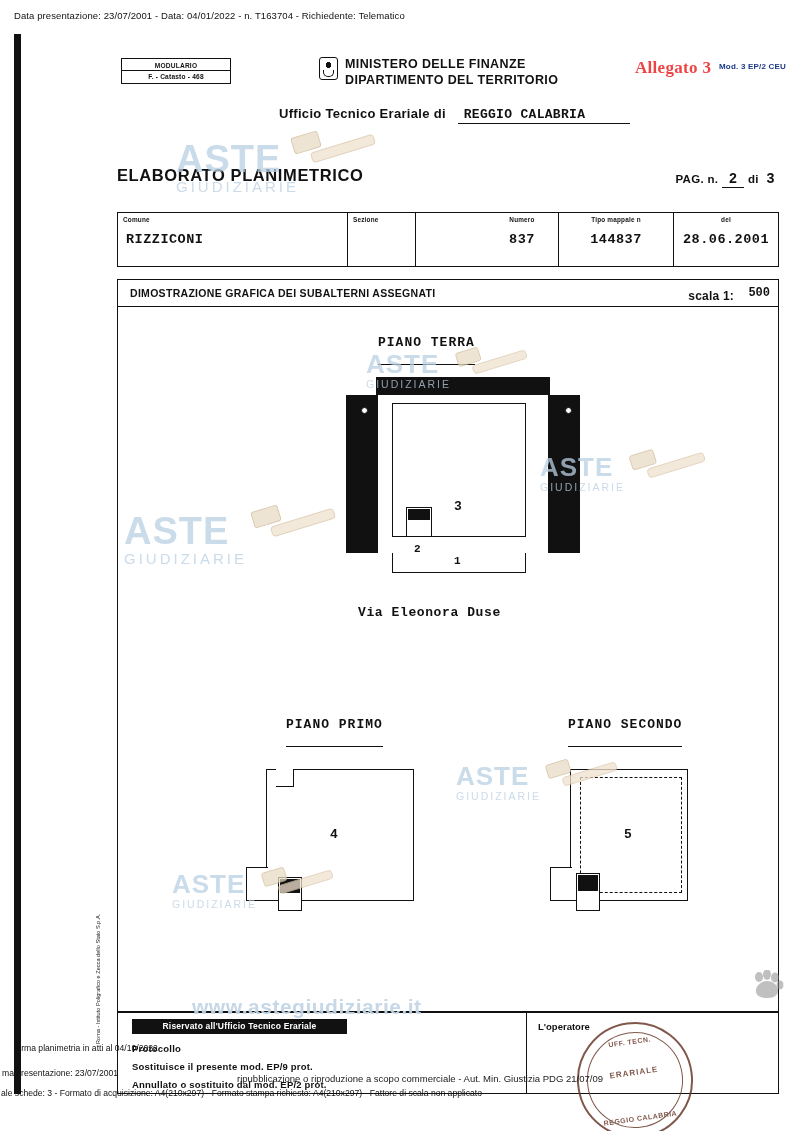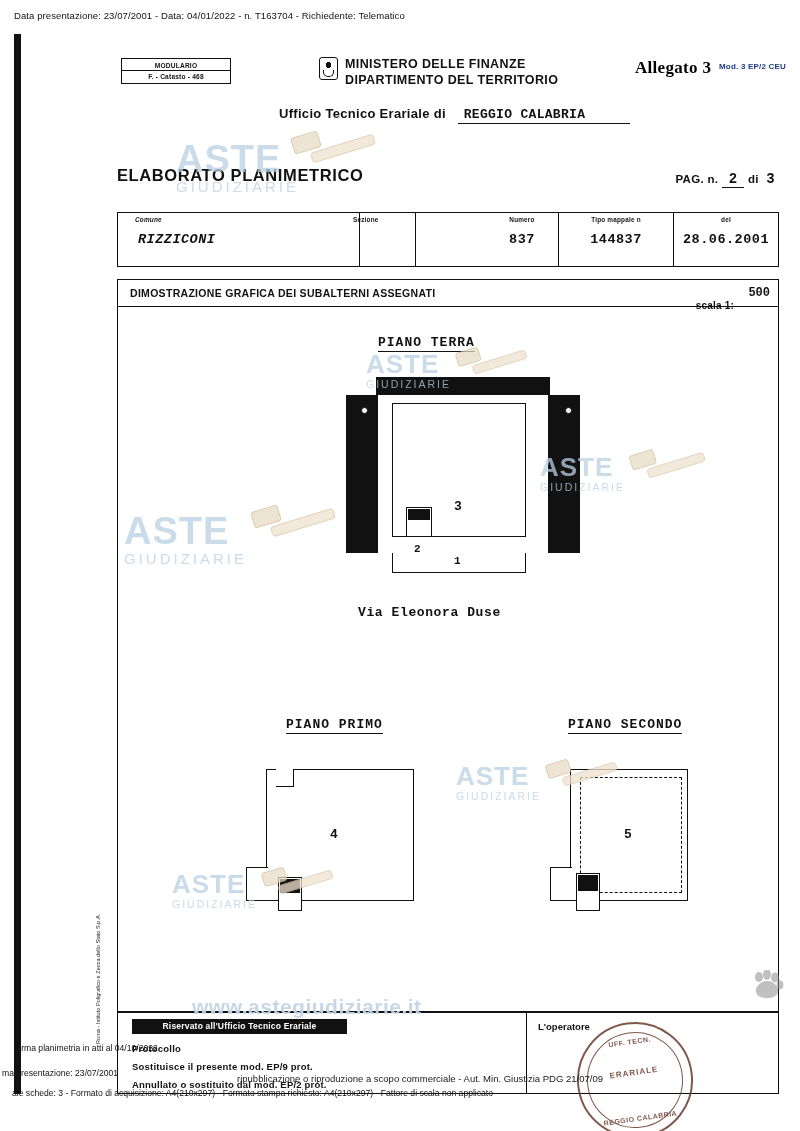--- a/index.html
+++ b/index.html
@@ -53,21 +53,21 @@
   }
   .ministero .stemma:after{
     content:"";position:absolute;left:3px;top:12px;width:9px;height:6px;
     border:1.2px solid #111;border-top:none;border-radius:0 0 5px 5px;
   }
   .ministero .t1{margin-left:24px;}
   .ministero .t2{margin-left:24px;}
 
   .allegato{
     position:absolute;left:614px;top:24px;
-    font-size:17px;font-weight:bold;color:#000000;
+    font-size:17px;font-weight:bold;color:#ef4444;
     font-family:"Liberation Serif", serif;
     letter-spacing:.3px;
   }
   .codeblue{
     position:absolute;left:698px;top:28px;
     font-size:8px;font-weight:bold;color:#1b3a86;letter-spacing:.2px;
   }
 
   .ufficio{
     position:absolute;left:258px;top:72px;
@@ -103,30 +103,30 @@
   .tbl .val{
     font-family:"Liberation Mono", monospace;
     font-size:13.5px;font-weight:bold;letter-spacing:.5px;
     text-align:center;margin-top:9px;
   }
   .tbl .val.left{text-align:left;padding-left:8px;}
 
   
   .dimo{position:absolute;left:96px;top:245px;width:662px;height:28px;border:1.4px solid #111;box-sizing:border-box;text-align:center;}
   .dimo .t{position:absolute;left:12px;top:7px;font-size:10.5px;font-weight:bold;letter-spacing:.3px;}
-  .dimo .s{position:absolute;right:44px;top:20px;font-size:10px;font-weight:bold;letter-spacing:.2px;}
+  .dimo .s{position:absolute;right:44px;top:9px;font-size:12px;font-weight:bold;letter-spacing:.2px;}
   .dimo .sv{position:absolute;right:8px;top:6px;font-family:"Liberation Mono", monospace;font-size:12px;font-weight:bold;}
 
   
   .frame{position:absolute;left:96px;top:273px;width:662px;height:705px;border:1.4px solid #111;border-top:none;box-sizing:border-box;}
 
   .cap{
     position:absolute;font-family:"Liberation Mono", monospace;
     font-weight:bold;font-size:13px;letter-spacing:1px;
-    border-bottom:1.4px solid #111;padding-bottom:1px;
+    border-bottom:1.4px solid #111;padding-bottom:14px;
   }
 
   .street{
     position:absolute;font-family:"Liberation Mono", monospace;
     font-weight:bold;font-size:13px;letter-spacing:.6px;
   }
   .blk{position:absolute;background:#111;}
   .thin{position:absolute;border:1.4px solid #111;box-sizing:border-box;background:#fff;}
   .numlbl{position:absolute;font-family:"Liberation Mono", monospace;font-weight:bold;font-size:13px;}
   .numlbl.small{font-size:11px;}
@@ -237,21 +237,21 @@
     <div class="elaborato">ELABORATO PLANIMETRICO</div>
 
     <div class="pagline">
       <span>PAG. n.</span>
       <span class="num">2</span>
       <span>di</span>
       <span class="num2">3</span>
     </div>
 
     <div class="tbl">
-      <div class="cell" style="left:12px;width:230px;font-style:italic;">
+      <div class="cell" style="left:0;width:230px;">
         <div class="lbl">Comune</div>
         <div class="val left">RIZZICONI</div>
       </div>
       <div class="cell" style="left:230px;width:68px;">
         <div class="lbl">Sezione</div>
         <div class="val"></div>
       </div>
       <div class="cell" style="left:368px;width:73px;">
         <div class="lbl c">Numero</div>
         <div class="val">837</div>
@@ -389,21 +389,21 @@
         <div class="head"></div>
     </div>
     <div class="big">ASTE</div>
     <div class="sm">GIUDIZIARIE</div>
   </div>
 
   <div class="wmurl">www.astegiudiziarie.it</div>
 
   <div class="footleft" style="top:1043px;">forma planimetria in atti al 04/10/2022</div>
   <div class="footleft" style="top:1068px;left:2px;">ma presentazione: 23/07/2001</div>
-  <div class="footleft" style="top:1088px;left:12px;">ale schede: 3 - Formato di acquisizione: A4(210x297) - Formato stampa richiesto: A4(210x297) - Fattore di scala non applicato</div>
+  <div class="footleft" style="top:1088px;left:1px;">ale schede: 3 - Formato di acquisizione: A4(210x297) - Formato stampa richiesto: A4(210x297) - Fattore di scala non applicato</div>
 
   <div class="disc">
     <div>ripubblicazione o riproduzione a scopo commerciale - Aut. Min. Giustizia PDG 21/07/09</div>
   </div>
 
   <svg class="paw" viewBox="0 0 34 30">
     <ellipse cx="9" cy="7" rx="4" ry="5" fill="#8d8d8d"></ellipse>
     <ellipse cx="17" cy="4.5" rx="4" ry="5.2" fill="#8d8d8d"></ellipse>
     <ellipse cx="25" cy="7.5" rx="4" ry="5" fill="#8d8d8d"></ellipse>
     <ellipse cx="30" cy="15" rx="3.4" ry="4.4" fill="#8d8d8d"></ellipse>

